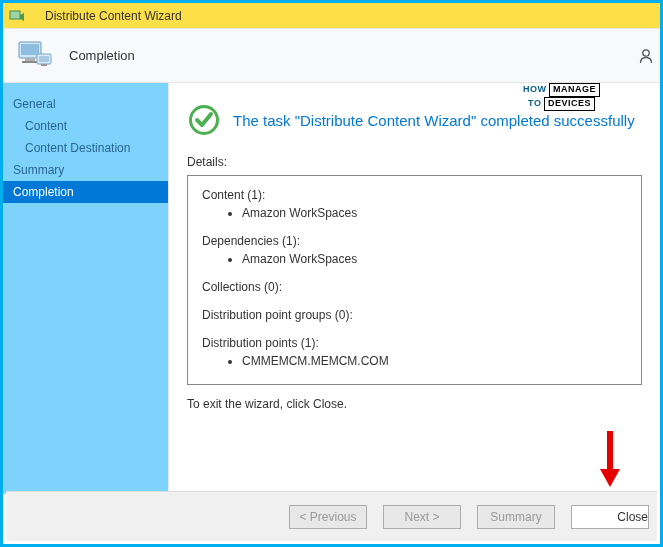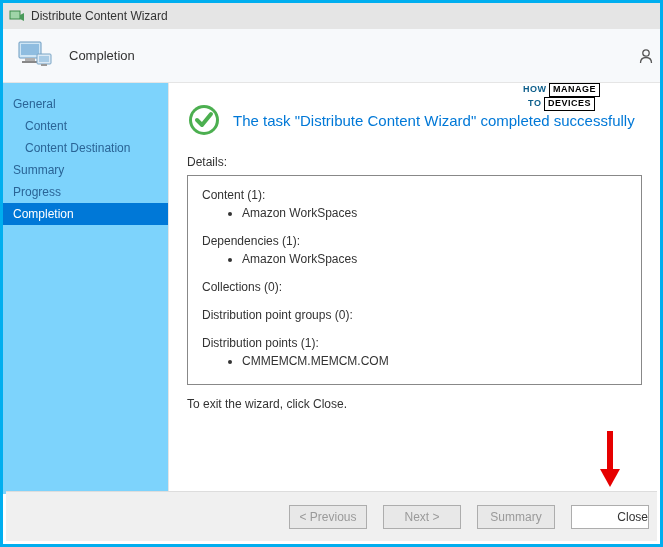--- a/index.html
+++ b/index.html
@@ -8,26 +8,26 @@
       font-size: 12px;
       background: #fff;
       width: 663px;
       height: 547px;
       border: 3px solid #00aeef;
       overflow: hidden;
       position: relative;
     }
     .titlebar {
       height: 26px;
-      background: #e5e5e5;
+      background: #fde047;
       border-bottom: 1px solid #e5e5e5;
       display: flex;
       align-items: center;
       padding: 0 6px;
-      gap: 6px;
+      gap: 20px;
     }
     .titlebar-icon {
       width: 16px;
       height: 16px;
       display: flex;
       align-items: center;
       justify-content: center;
     }
     .titlebar-title {
       color: #333;
@@ -207,21 +207,20 @@
   </span>
 </div>
 
 <div class="body">
 
   <div class="sidebar">
     <div class="sidebar-item">General</div>
     <div class="sidebar-item indent">Content</div>
     <div class="sidebar-item indent">Content Destination</div>
     <div class="sidebar-item">Summary</div>
-    <div class="sidebar-item">Progress</div>
     <div class="sidebar-item active">Completion</div>
   </div>
 
   <div class="content">
 
     <div class="watermark">
       <span class="howto">HOW</span> <span class="box"><span>MANAGE</span></span><br>
       <span class="howto">TO</span> <span class="box"><span>DEVICES</span></span>
     </div>
 

